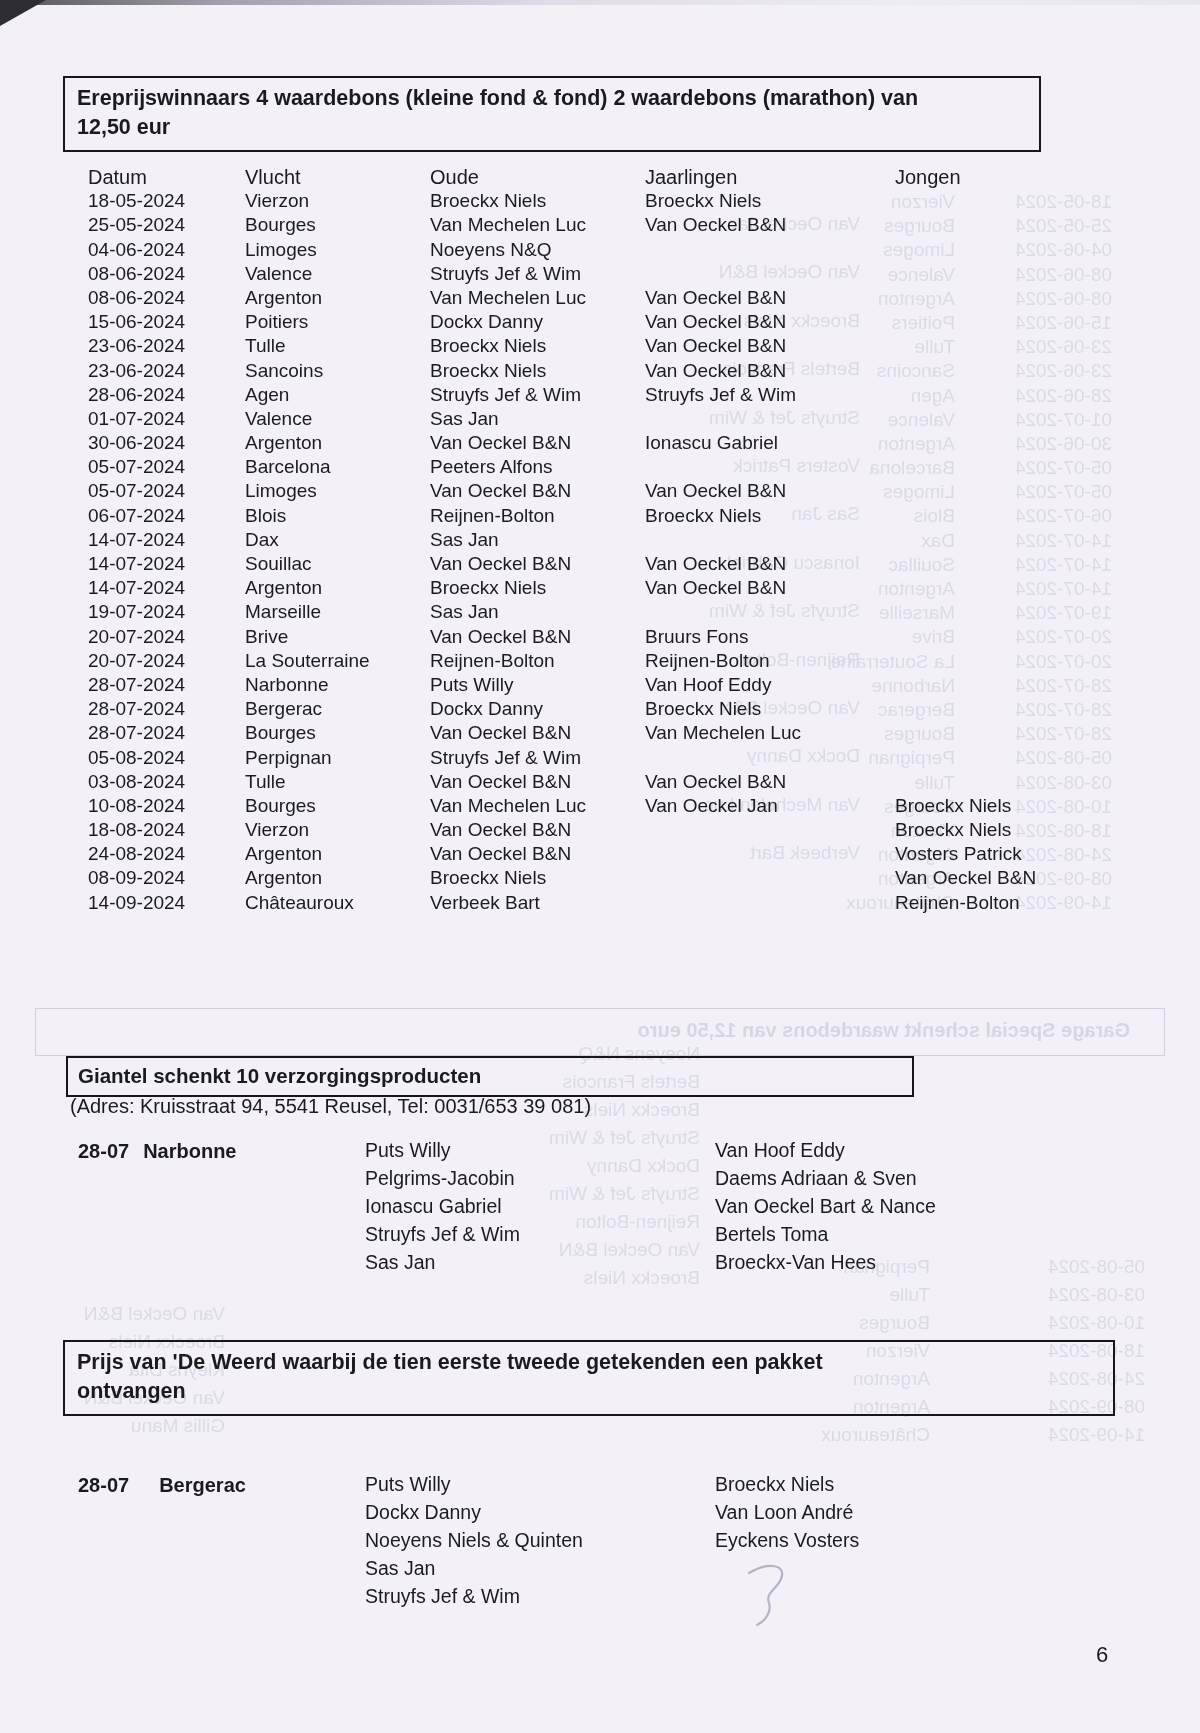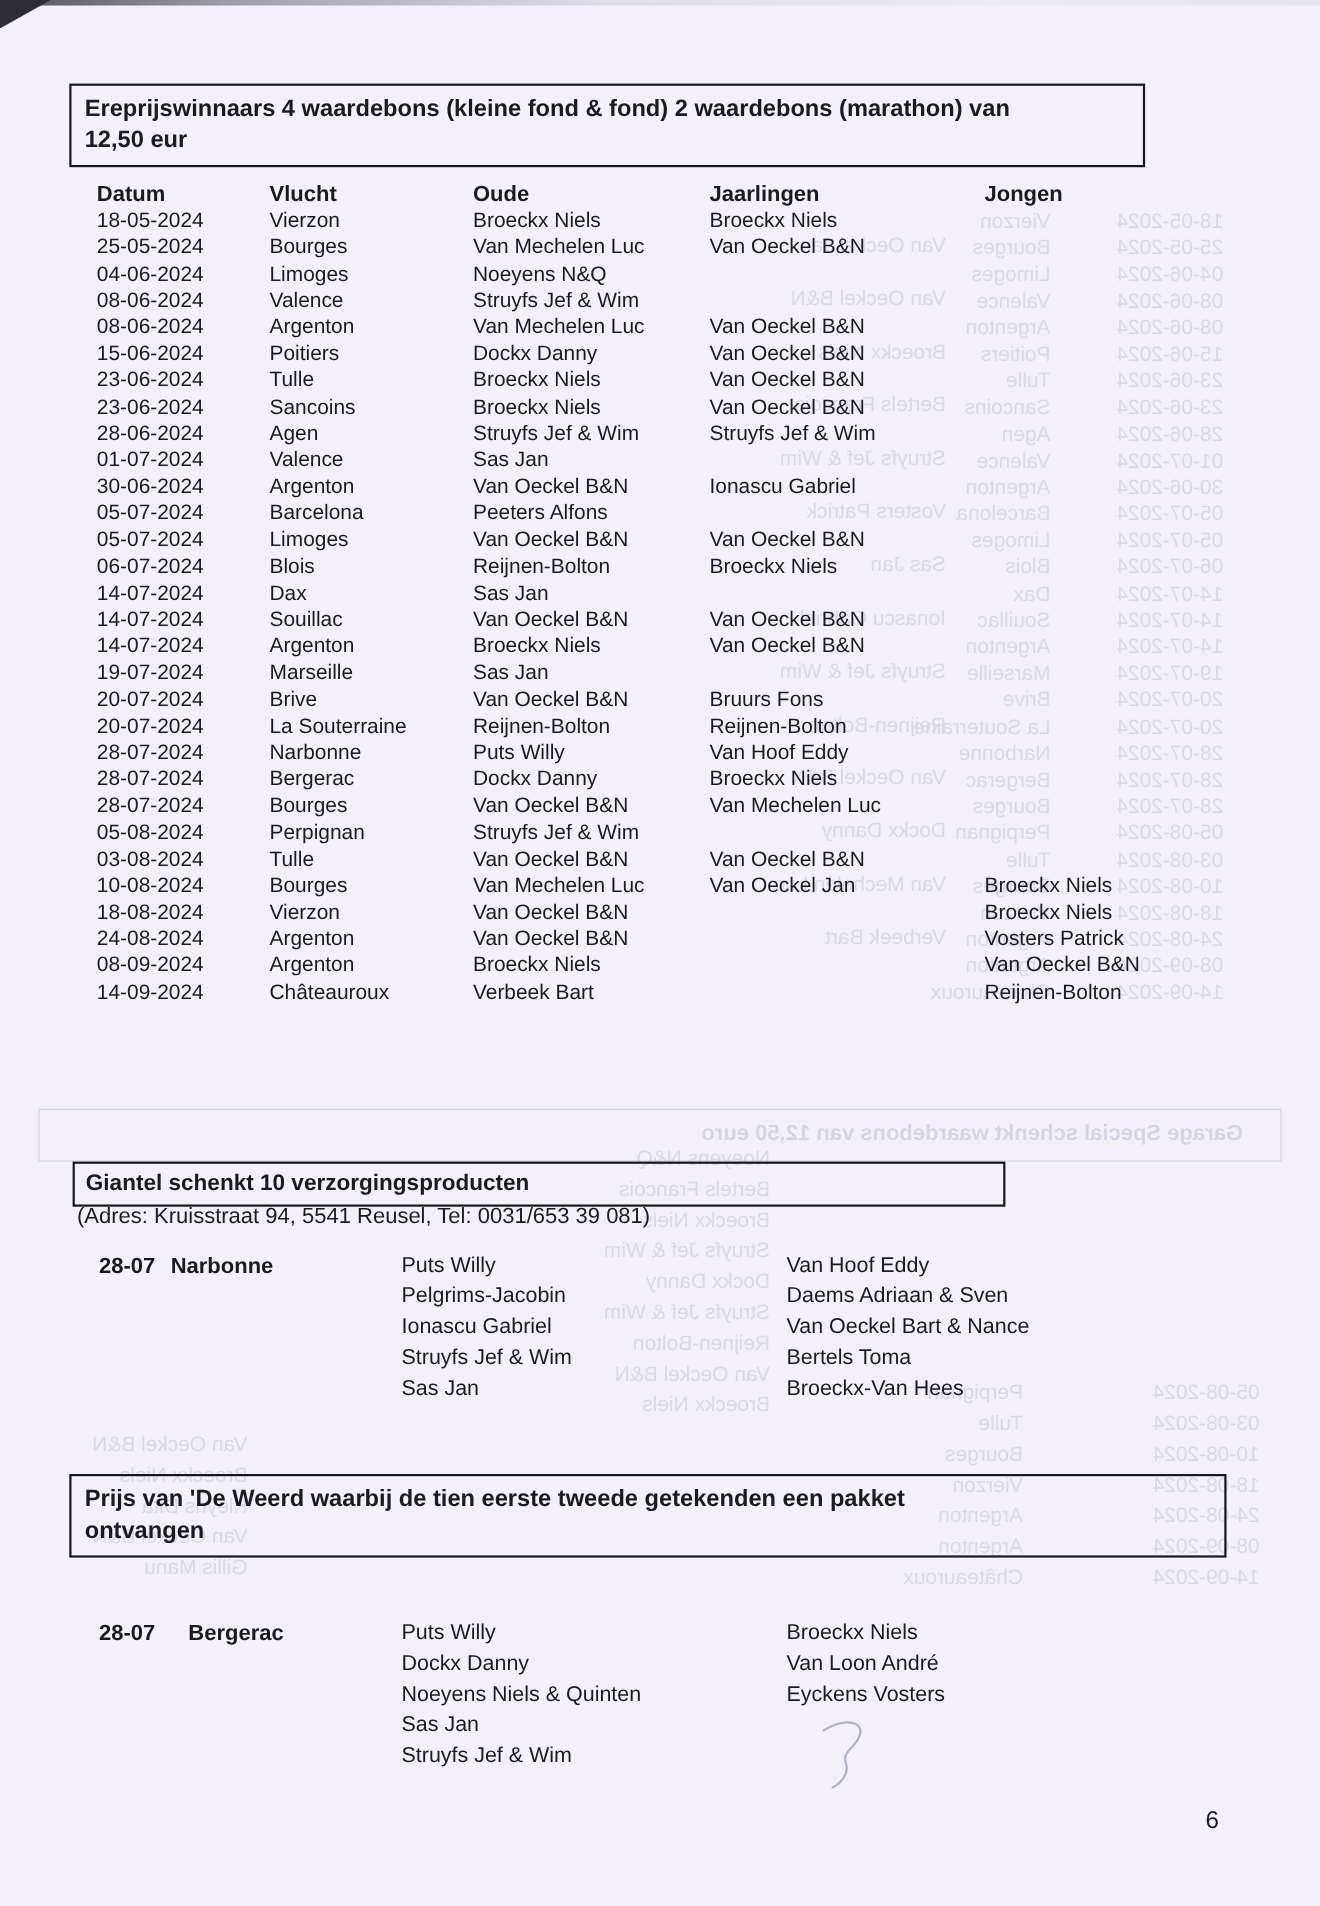--- a/index.html
+++ b/index.html
@@ -61,24 +61,24 @@
   #deweerd-box{left:63px;top:1340px;width:1052px;font-size:21.5px;line-height:29px;}
   
   .table-grid{
     position:absolute;left:88px;top:165px;
     display:grid;
     grid-template-columns:157px 185px 215px 250px 240px;
     grid-auto-rows:24.2px;
     font-size:19px;
   }
   .table-grid .tcell{line-height:24.2px;white-space:nowrap;}
-  .table-grid .th{font-weight:bold;font-size:20px;}
+  .table-grid .th{font-weight:normal;font-size:20px;}
   
   .address{position:absolute;left:70px;top:1095px;font-size:20px;}
-  .race-label{position:absolute;font-weight:bold;font-size:20px;white-space:nowrap;margin-left:12px;}
+  .race-label{position:absolute;font-weight:bold;font-size:20px;white-space:nowrap;}
   .race-label .race-place{margin-left:14px;}
   #bergerac-label .race-place{margin-left:30px;}
   .name-col{position:absolute;font-size:19.5px;}
   .name-col div{height:28px;line-height:28px;white-space:nowrap;}
   
   .page-number{position:absolute;left:1096px;top:1642px;font-size:22px;}
   .pencil-mark{position:absolute;left:735px;top:1555px;}
 </style>
 </head>
 <body>

